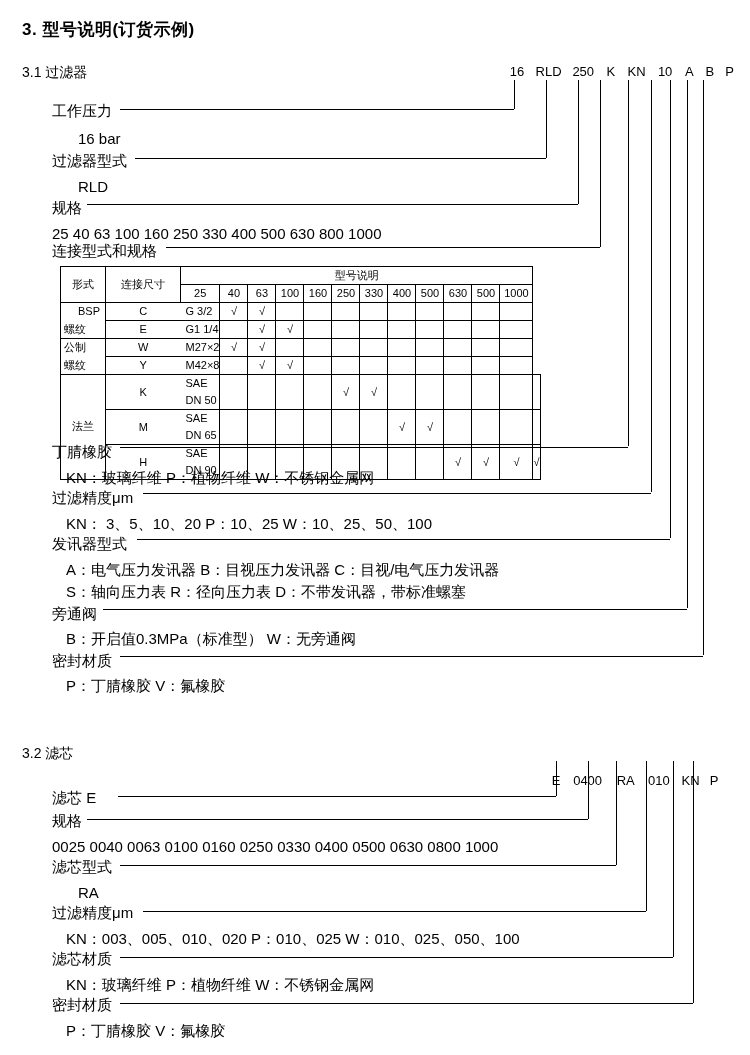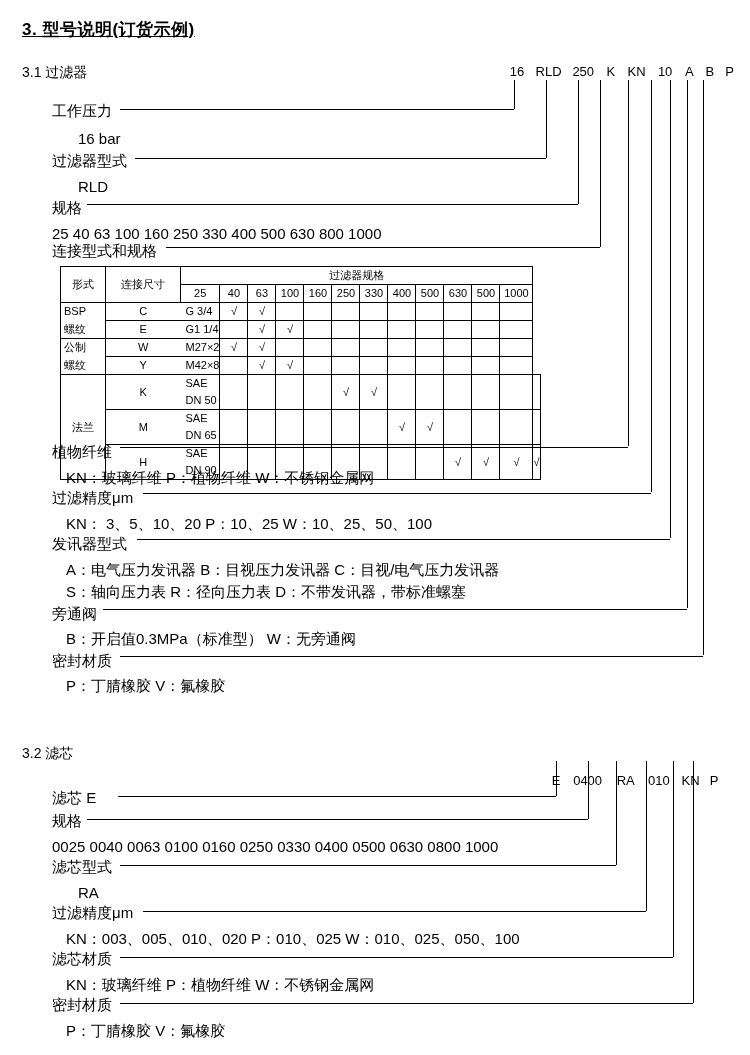--- a/index.html
+++ b/index.html
@@ -83,21 +83,21 @@
   table.spec td.w-form { width: 44px; }
   table.spec td.w-conn { width: 74px; }
   table.spec td.w-size { width: 27px; }
   .chk { font-size: 11px; }
 </style>
 </head>
 <body>
 
 <div class="page">
 
-  <div class="sec-title" style="left:22px; top:18px;text-decoration:underline;">
+  <div class="sec-title" style="left:22px; top:18px;">
     <span>3.</span>
     <span>型号说明(订货示例)</span>
   </div>
 
   <div class="sub-title" style="left:22px; top:64px;">3.1  过滤器</div>
 
   <div class="code-row" style="left:505px; top:64px;">
     <span style="width:24px;">16</span>
     <span style="width:32px;">RLD</span>
     <span style="width:30px;">250</span>
@@ -133,41 +133,41 @@
 
   <div class="lbl" style="left:52px; top:242px;">连接型式和规格</div>
   <div class="hline" style="left:166px; top:247px; width:434px;"></div>
 
   <div class="tbl-wrap" style="left:60px; top:266px;">
     <table class="spec">
       <tbody>
           <tr>
         <td class="w-form" rowspan="2">形式</td>
         <td class="w-conn" rowspan="2">连接尺寸</td>
-        <td colspan="12">过滤器规格</td>
+        <td colspan="12">型号说明</td>
       </tr>
       <tr>
         <td class="w-size">25</td>
         <td class="w-size">40</td>
         <td class="w-size">63</td>
         <td class="w-size">100</td>
         <td class="w-size">160</td>
         <td class="w-size">250</td>
         <td class="w-size">330</td>
         <td class="w-size">400</td>
         <td class="w-size">500</td>
         <td class="w-size">630</td>
         <td class="w-size">500</td>
         <td style="width:32px;">1000</td>
       </tr>
 
       <tr>
-        <td style="border-bottom:none; text-align:left; padding-left:3px;">BSP</td>
+        <td style="border-bottom:none; text-align:left; padding-left:17px;">BSP</td>
         <td style="width:16px; border-right:none;">C</td>
-        <td class="lefttxt" style="border-left:none;">G 3/4</td>
+        <td class="lefttxt" style="border-left:none;">G 3/2</td>
         <td class="chk">√</td>
         <td class="chk">√</td>
         <td></td>
             <td></td>
             <td></td>
             <td></td>
             <td></td>
             <td></td>
             <td></td>
             <td></td>
@@ -234,21 +234,21 @@
         <td class="chk">√</td>
         <td class="chk">√</td>
         <td></td>
             <td></td>
             <td></td>
             <td></td>
             <td></td>
             <td></td>
       </tr>
       <tr>
-        <td style="border-top:none; border-bottom:none; text-align:center;">法兰</td>
+        <td style="border-top:none; border-bottom:none; text-align:center;font-family:Liberation Mono, monospace;">法兰</td>
         <td style="border-right:none;">M</td>
         <td class="lefttxt" style="border-left:none;">SAE DN 65</td>
         <td></td>
             <td></td>
             <td></td>
             <td></td>
             <td></td>
             <td></td>
         <td class="chk">√</td>
         <td class="chk">√</td>
@@ -271,21 +271,21 @@
             <td></td>
         <td class="chk">√</td>
         <td class="chk">√</td>
         <td class="chk">√</td>
         <td class="chk">√</td>
       </tr>
     </tbody>
       </table>
   </div>
 
-  <div class="lbl" style="left:52px; top:443px;">植物纤维</div>
+  <div class="lbl" style="left:52px; top:443px;">丁腈橡胶</div>
   <div class="hline" style="left:120px; top:447px; width:508px;"></div>
   <div class="lbl" style="left:66px; top:469px;">KN：玻璃纤维    P：植物纤维    W：不锈钢金属网</div>
 
   <div class="lbl" style="left:52px; top:489px;">过滤精度μm</div>
   <div class="hline" style="left:143px; top:493px; width:508px;"></div>
   <div class="lbl" style="left:66px; top:515px;">KN： 3、5、10、20        P：10、25     W：10、25、50、100</div>
 
   <div class="lbl" style="left:52px; top:535px;">发讯器型式</div>
   <div class="hline" style="left:137px; top:539px; width:533px;"></div>
   <div class="lbl" style="left:66px; top:583px;">S：轴向压力表            R：径向压力表            D：不带发讯器，带标准螺塞</div>

